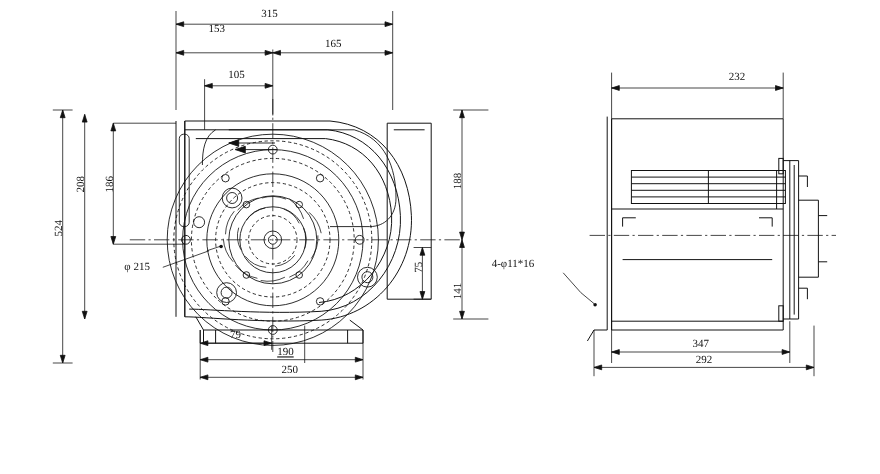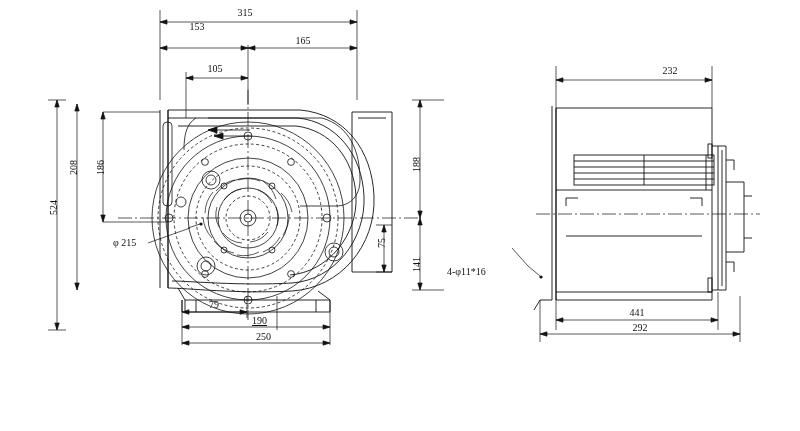--- a/index.html
+++ b/index.html
@@ -299,19 +299,19 @@
   <div class="lbl" style="left:113px;top:238px;">φ 215</div>
 
   <div class="lbl" style="left:214px;top:300px;transform:translateX(-50%);text-align:center;">79</div>
 
   <div class="lbl" style="left:252px;top:316px;text-decoration:underline;">190</div>
 
   <div class="lbl" style="left:256px;top:332px;text-align:center;">250</div>
 
   <div class="lbl" style="left:670px;top:66px;transform:translateX(-50%);">232</div>
 
-  <div class="lbl" style="left:637px;top:308px;transform:translateX(-50%);">441</div>
+  <div class="lbl" style="left:637px;top:308px;transform:translateX(-50%);">347</div>
 
   <div class="lbl" style="left:640px;top:323px;transform:translateX(-50%);">292</div>
 
-  <div class="lbl" style="left:447px;top:236px;margin-top:31px;">4-φ11*16</div>
+  <div class="lbl" style="left:447px;top:236px;">4-φ11*16</div>
 
 </div>
 
 </body></html>

